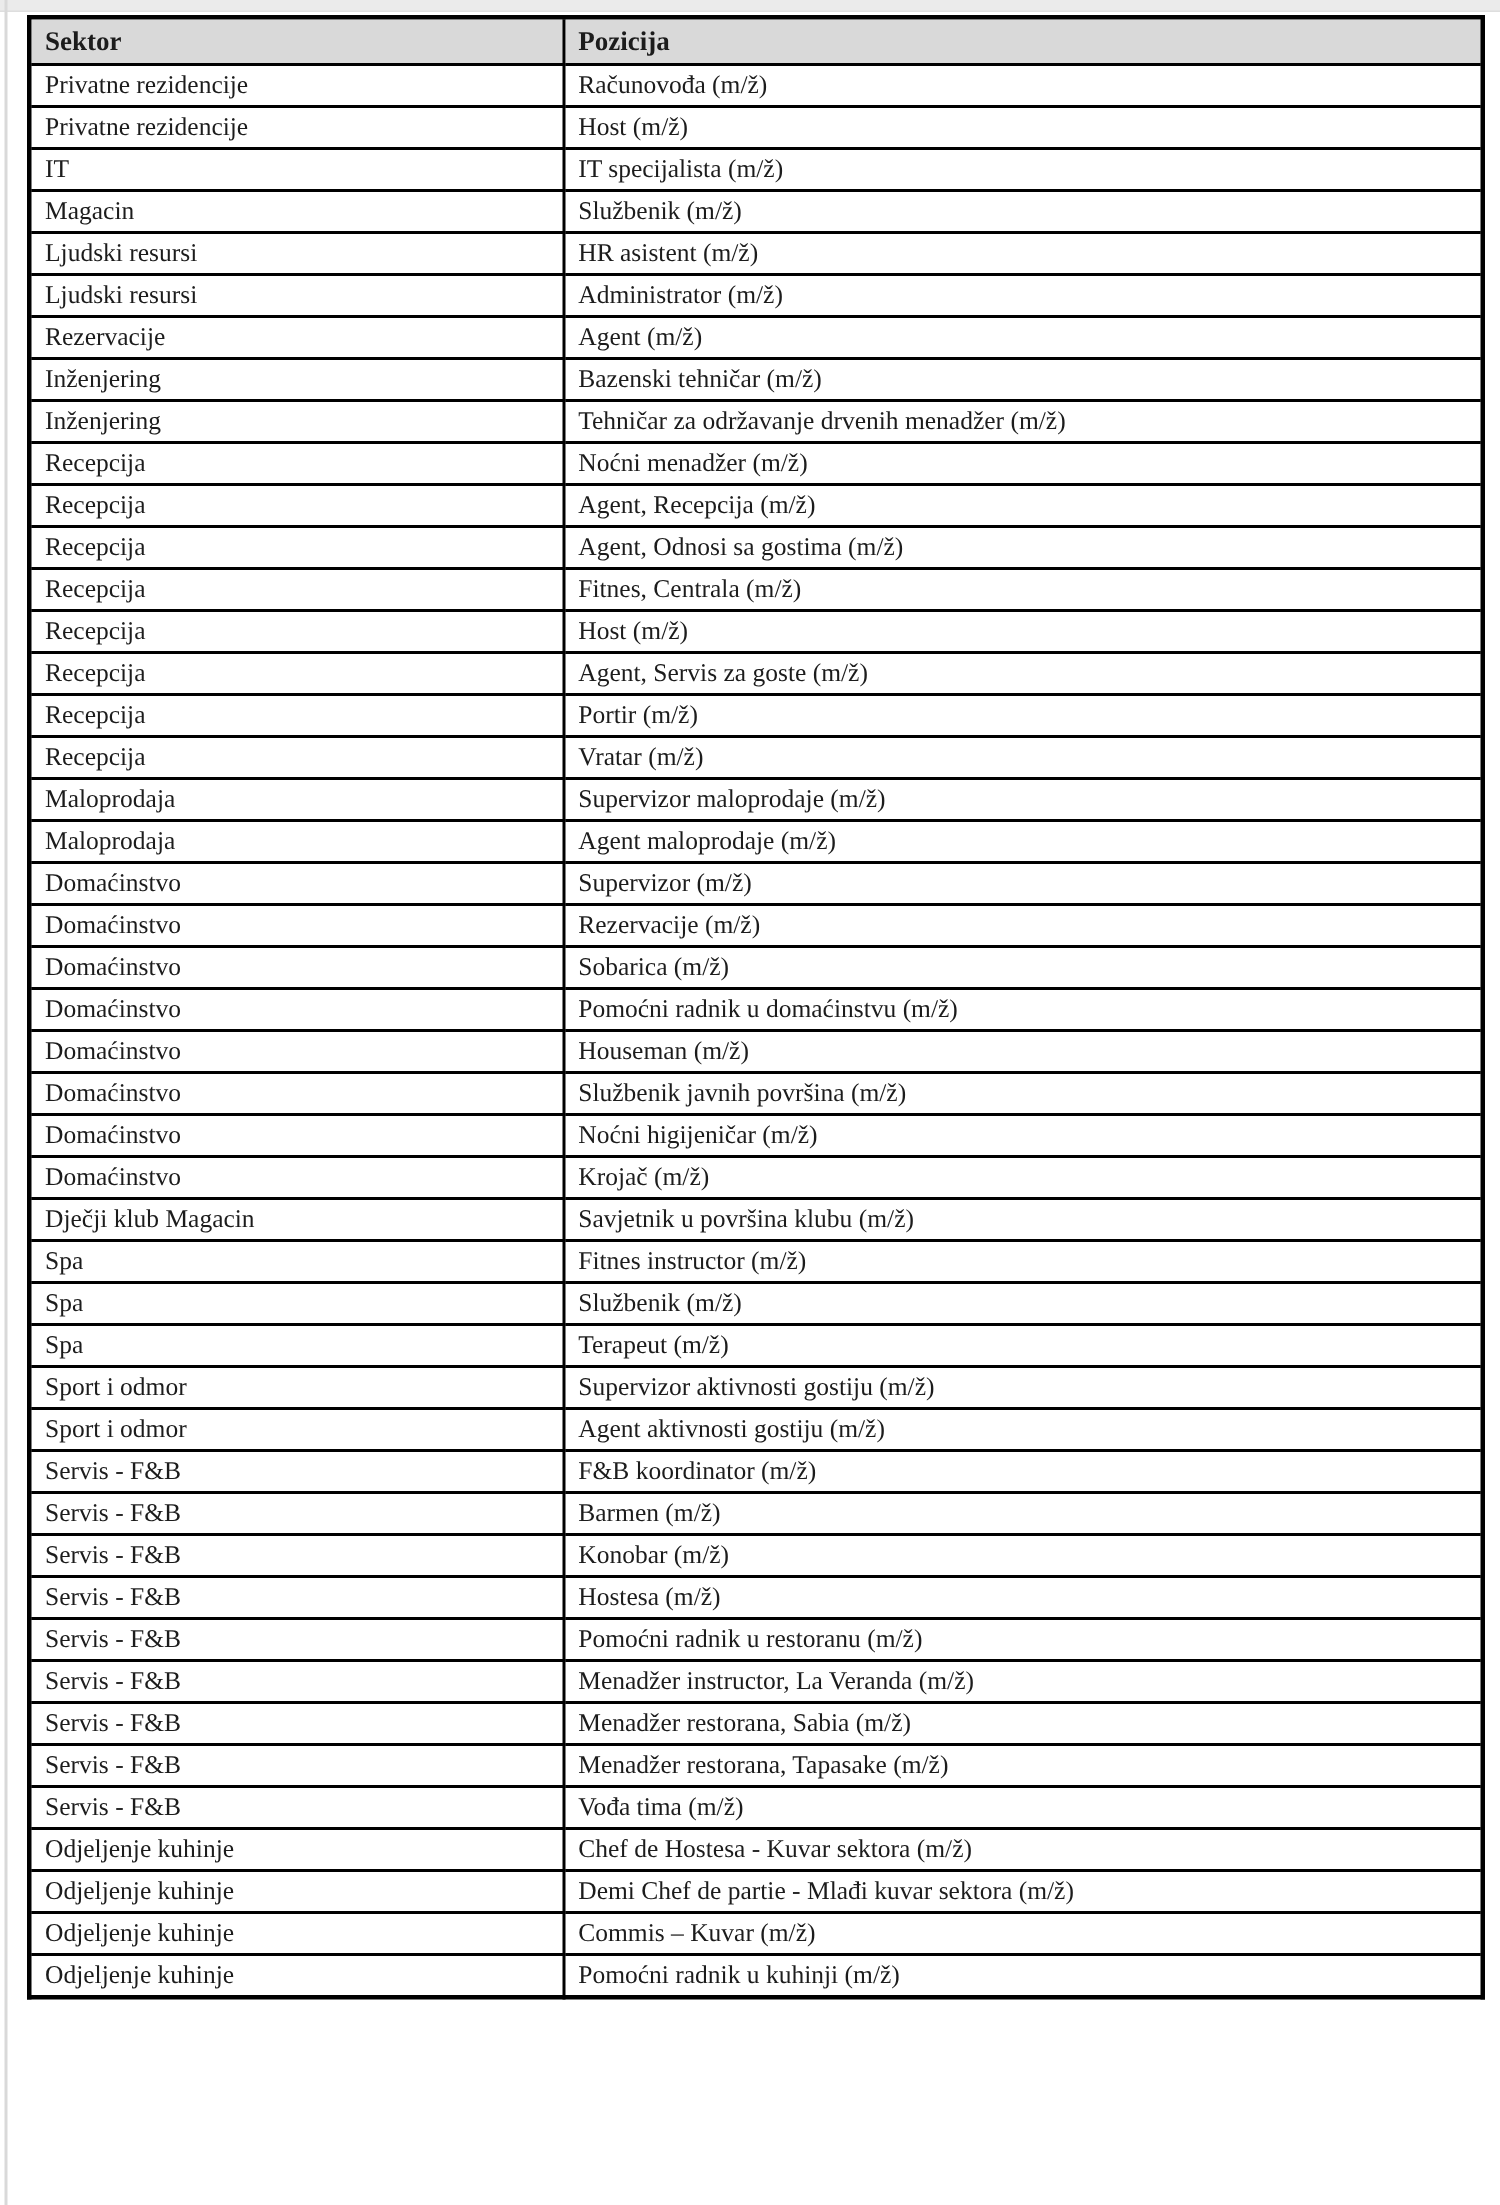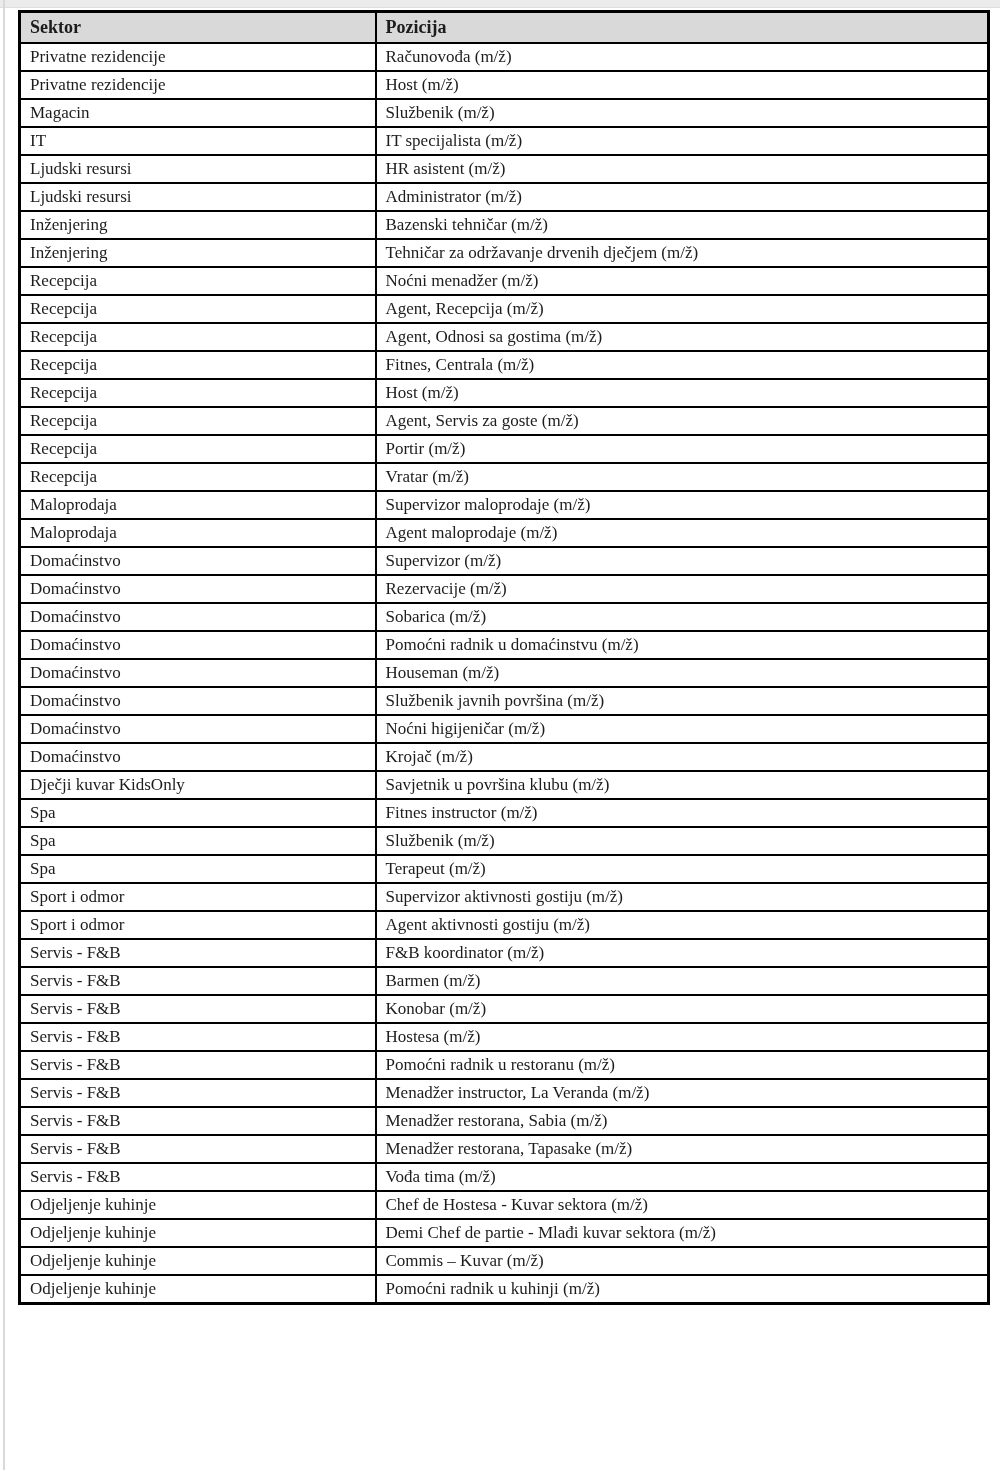--- a/index.html
+++ b/index.html
@@ -85,42 +85,46 @@
     <tbody id="rows">
         <tr>
       <td>Privatne rezidencije</td>
       <td>Računovođa (m/ž)</td>
     </tr>
         <tr>
       <td>Privatne rezidencije</td>
       <td>Host (m/ž)</td>
     </tr>
         <tr>
+      <td>IT</td>
+      <td>IT specijalista (m/ž)</td>
+    </tr>
+        <tr>
       <td>Magacin</td>
       <td>Službenik (m/ž)</td>
     </tr>
         <tr>
-      <td>IT</td>
-      <td>IT specijalista (m/ž)</td>
-    </tr>
-        <tr>
       <td>Ljudski resursi</td>
       <td>HR asistent (m/ž)</td>
     </tr>
         <tr>
       <td>Ljudski resursi</td>
       <td>Administrator (m/ž)</td>
     </tr>
         <tr>
+      <td>Rezervacije</td>
+      <td>Agent (m/ž)</td>
+    </tr>
+        <tr>
       <td>Inženjering</td>
       <td>Bazenski tehničar (m/ž)</td>
     </tr>
         <tr>
       <td>Inženjering</td>
-      <td>Tehničar za održavanje drvenih dječjem (m/ž)</td>
+      <td>Tehničar za održavanje drvenih menadžer (m/ž)</td>
     </tr>
         <tr>
       <td>Recepcija</td>
       <td>Noćni menadžer (m/ž)</td>
     </tr>
         <tr>
       <td>Recepcija</td>
       <td>Agent, Recepcija (m/ž)</td>
     </tr>
         <tr>
@@ -181,21 +185,21 @@
     </tr>
         <tr>
       <td>Domaćinstvo</td>
       <td>Noćni higijeničar (m/ž)</td>
     </tr>
         <tr>
       <td>Domaćinstvo</td>
       <td>Krojač (m/ž)</td>
     </tr>
         <tr>
-      <td>Dječji kuvar KidsOnly</td>
+      <td>Dječji klub Magacin</td>
       <td>Savjetnik u površina klubu (m/ž)</td>
     </tr>
         <tr>
       <td>Spa</td>
       <td>Fitnes instructor (m/ž)</td>
     </tr>
         <tr>
       <td>Spa</td>
       <td>Službenik (m/ž)</td>
     </tr>

